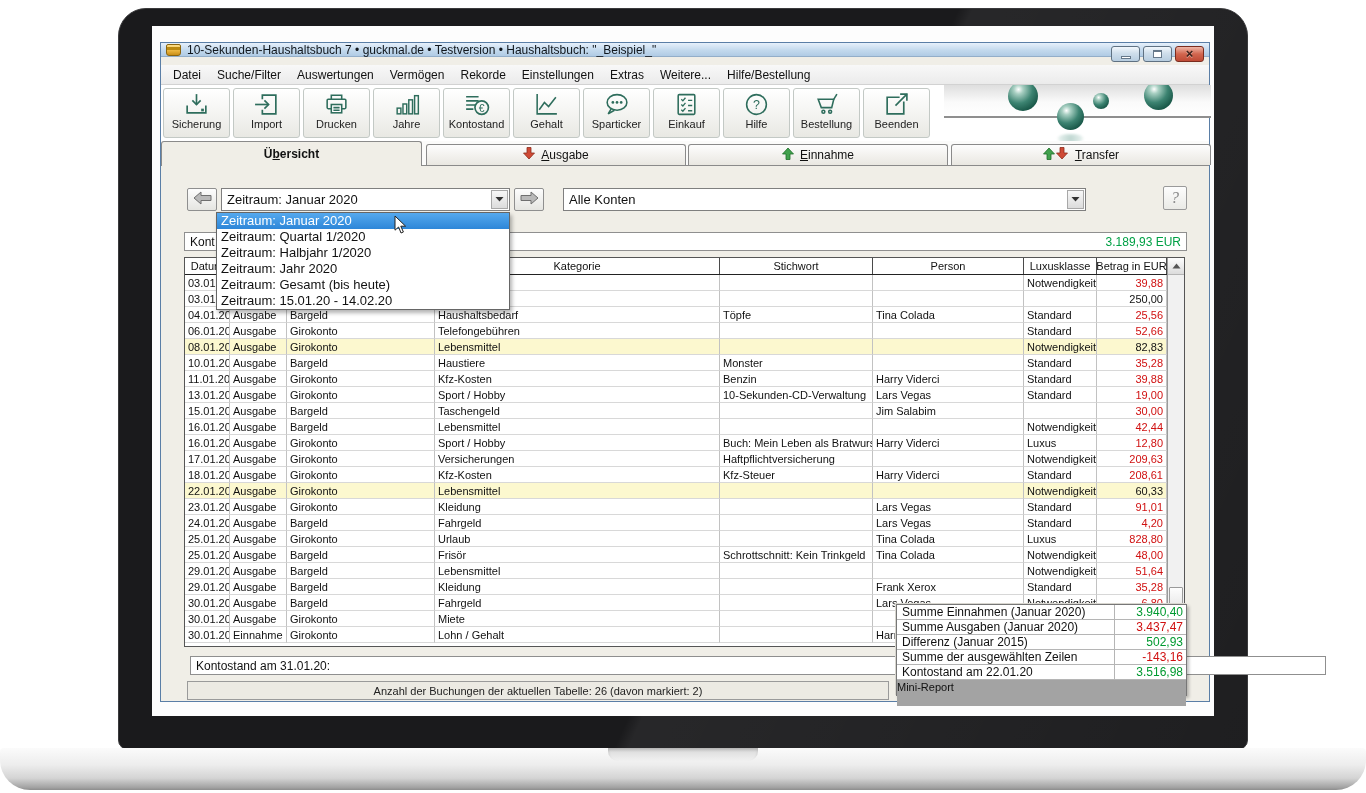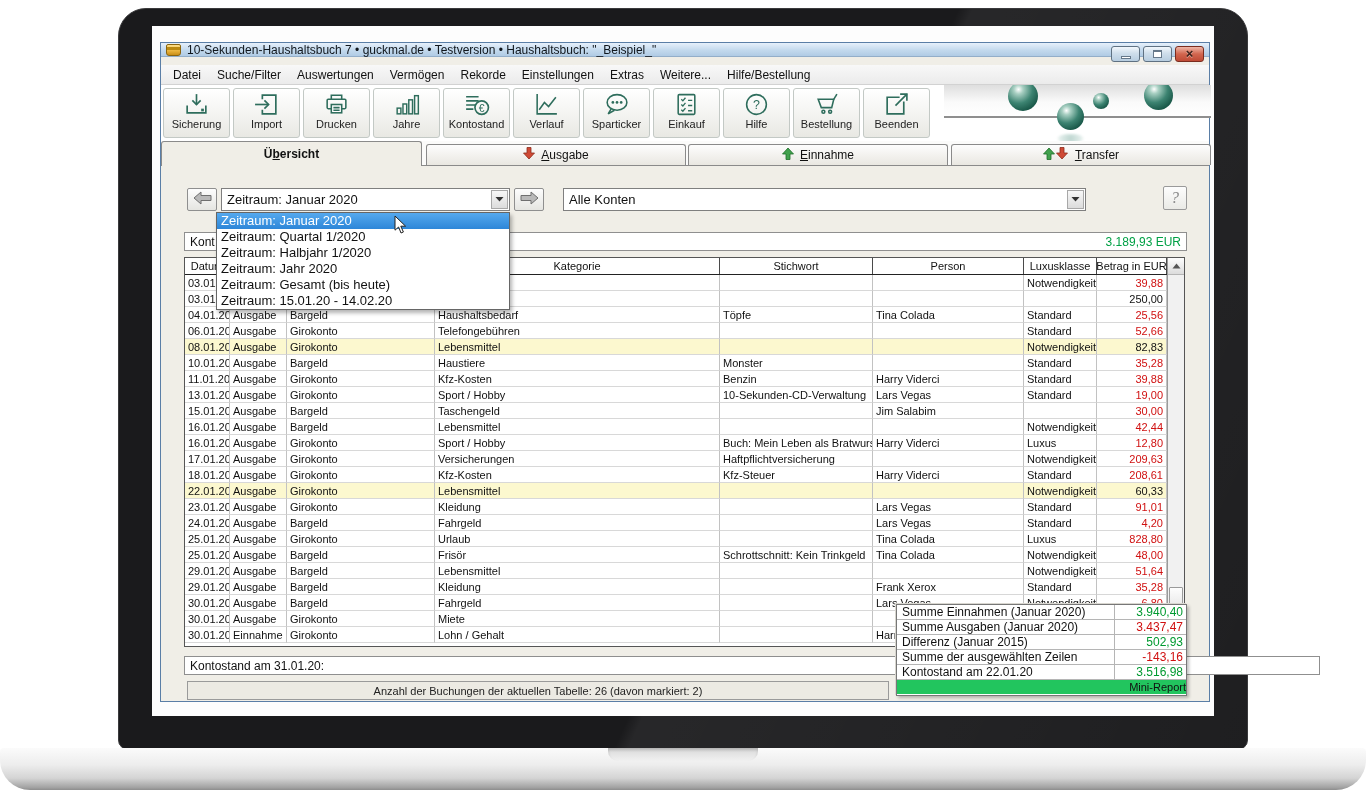--- a/index.html
+++ b/index.html
@@ -98,21 +98,21 @@
   .opt{height:16px;line-height:16px;font-size:13px;padding-left:4px;color:#111;white-space:nowrap;overflow:hidden}
   .opt.sel{background:linear-gradient(#55a9ee,#2d86d8);color:#fff}
   .cursor{position:absolute;left:233px;top:49px;z-index:20;pointer-events:none}
   
   .minirep{position:absolute;left:735px;top:438px;width:291px;height:92px;background:#fff;border:1px solid #777;
         box-shadow:-1px -1px 0 #d8d6cf,2px 2px 3px rgba(0,0,0,.25);z-index:5}
   .mrow{display:flex;height:15px;border-bottom:1px solid #b5b5b5}
   .mlabel{flex:1;font-size:12px;line-height:14px;padding-left:5px;overflow:hidden;white-space:nowrap;color:#111}
   .mval{width:72px;font-size:12px;line-height:14px;text-align:right;padding-right:3px;border-left:1px solid #b5b5b5}
   .mval.pos{color:#009a30}.mval.negv{color:#d01010}
-  .mtitle{height:14px;font-size:11px;line-height:14px;text-align:right;background:#22c55e;color:#111}
+  .mtitle{height:26px;font-size:11px;line-height:14px;text-align:left;background:#a3a3a3;color:#111}
 </style>
 </head>
 <body>
 
 <div id="stage">
   <div class="bezel"></div>
   <div class="screen"></div>
   <div class="base"></div>
 
   <div class="window">
@@ -198,21 +198,21 @@
             </svg></span>
           <span class="tlabel">Kontostand</span>
         </div>
         <div class="tbtn">
           <span class="ticon"><svg viewBox="0 0 26 26">
               <g stroke="#2e6d5c" stroke-width="1.5" fill="none">
                 <path d="M4 3v19h19"></path>
                 <path d="M6 18l5-7 4 4 7-9"></path>
               </g>
             </svg></span>
-          <span class="tlabel">Verlauf</span>
+          <span class="tlabel">Gehalt</span>
         </div>
         <div class="tbtn">
           <span class="ticon"><svg viewBox="0 0 26 26">
               <g stroke="#2e6d5c" stroke-width="1.5" fill="none">
                 <ellipse cx="13.5" cy="11" rx="9.5" ry="7.5"></ellipse>
                 <path d="M8 17l-3 5 6-3.5"></path>
               </g>
               <circle cx="9.5" cy="11" r="1.3" fill="#2e6d5c"></circle>
               <circle cx="13.5" cy="11" r="1.3" fill="#2e6d5c"></circle>
               <circle cx="17.5" cy="11" r="1.3" fill="#2e6d5c"></circle>
@@ -585,21 +585,21 @@
           <div class="opt">Zeitraum: Quartal 1/2020</div>
           <div class="opt">Zeitraum: Halbjahr 1/2020</div>
           <div class="opt">Zeitraum: Jahr 2020</div>
           <div class="opt">Zeitraum: Gesamt (bis heute)</div>
           <div class="opt">Zeitraum: 15.01.20 - 14.02.20</div>
         </div>
       <div class="cursor"><svg width="13" height="19" viewBox="0 0 13 19">
             <path d="M1 1 L1 15.2 L4.6 12 L7 18 L9.4 17 L6.8 11.2 L11.6 11.2 Z" fill="#fff" stroke="#222" stroke-width="1"></path>
           </svg></div>
 
-      <div class="balbar" style="left:23px;top:490px;width:1136px">
+      <div class="balbar" style="left:29px;top:490px;width:1136px">
         <span>Kontostand am 31.01.20:</span>
       </div>
 
       <div class="statusbar" style="left:26px;top:515px;width:702px">
         <span>Anzahl der Buchungen der aktuellen Tabelle: 26 (davon markiert:  2)</span>
       </div>
 
       <div class="minirep">
         <div id="mrows">
             <div class="mrow">

